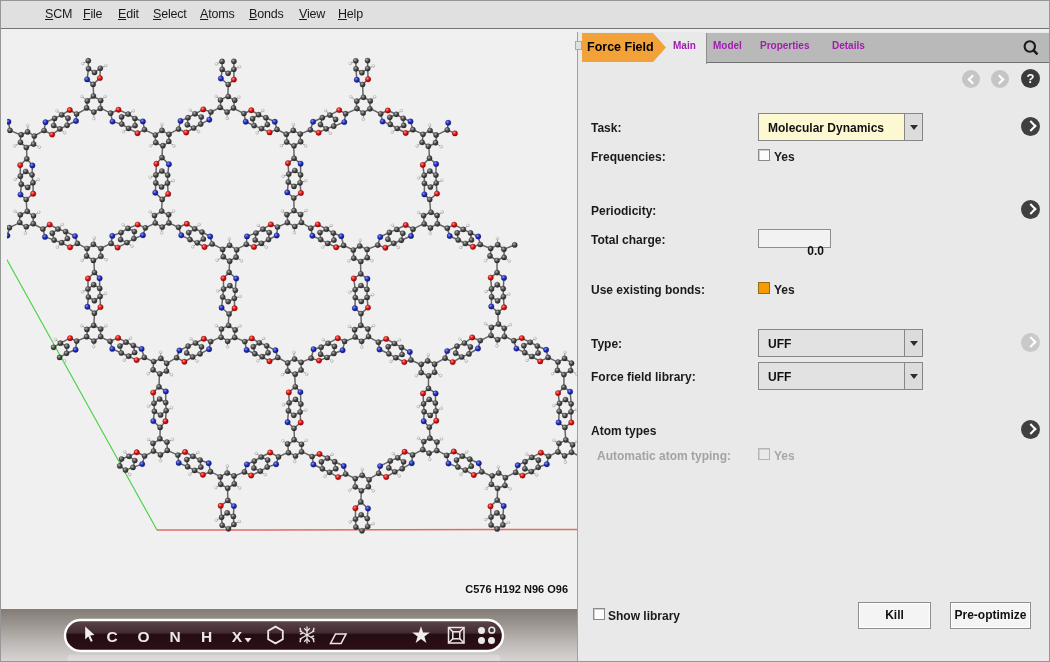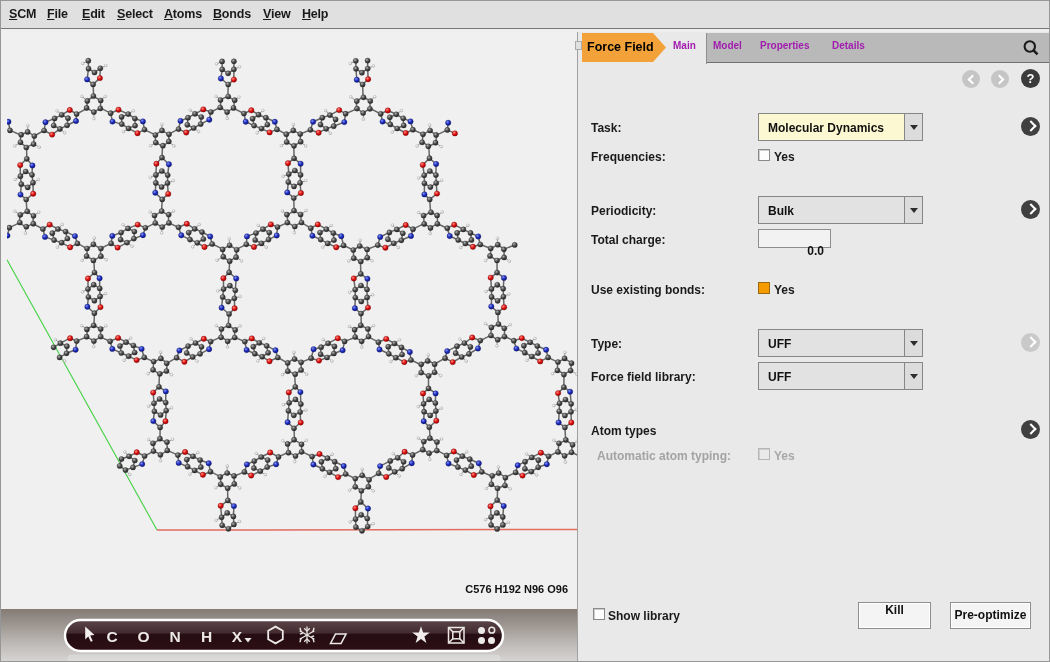--- a/index.html
+++ b/index.html
@@ -1,19 +1,19 @@
 <!DOCTYPE html>
 <html><head><meta charset="utf-8"><style>
 * { margin:0; padding:0; box-sizing:border-box; }
 html,body { width:1050px; height:662px; }
 body { font-family:"Liberation Sans", sans-serif; position:relative; background:#f0f0f0; overflow:hidden; }
 #frame { position:absolute; left:0; top:0; width:1050px; height:662px; border:1px solid #979797; }
 
 #menubar { position:absolute; left:1px; top:1px; width:1048px; height:28px; background:#e0e0e0; border-bottom:1px solid #757575; }
-.mi { position:absolute; top:6px; font-size:12.5px; font-weight:bold; color:#1a1a1a; letter-spacing:-0.2px; }
+.mi { position:absolute; top:6px; font-size:12.5px; font-weight:normal; color:#1a1a1a; letter-spacing:-0.2px;margin-left:36px; }
 .mi u { text-decoration:underline; }
 #below-menu { position:absolute; left:1px; top:30px; width:1048px; height:2px; background:#efefef; }
 
 #viewer { position:absolute; left:1px; top:32px; width:576px; height:577px; background:#f0f0f0; overflow:hidden;padding-left:6px; }
 #formula { position:absolute; right:9px; top:551px; font-size:11px; font-weight:bold; color:#111; }
 
 #strip { position:absolute; left:1px; top:609px; width:576px; height:52px; background:linear-gradient(to bottom,#847b75 0%, #9d9690 30%, #bcb8b5 65%, #d6d4d3 100%); }
 
 #split { position:absolute; left:577px; top:32px; width:1px; height:629px; background:#a0a0a0; }
 #splith { position:absolute; left:575px; top:41px; width:7px; height:9px; background:#e0e0e0; border:1px solid #aaa; }
@@ -1072,24 +1072,20 @@
   <div class="combo" style="top:81px; background:#fcf8d2">
       <span class="txt">Molecular Dynamics</span>
       <span class="btn"></span>
     </div>
   <div class="chev" style="top:85px"></div>
   <span class="lbl" style="left:13px; top:118px">Frequencies:</span>
   <div class="cb" style="left:180px; top:117px"></div>
   <span class="cbl" style="left:196px; top:118px">Yes</span>
 
   <span class="lbl" style="left:13px; top:172px">Periodicity:</span>
-  <div class="combo" style="top:164px">
-      <span class="txt">Bulk</span>
-      <span class="btn"></span>
-    </div>
   <div class="chev" style="top:168px"></div>
   <span class="lbl" style="left:13px; top:201px">Total charge:</span>
   <div class="tinput" style="top:197px">0.0</div>
 
   <span class="lbl" style="left:13px; top:251px">Use existing bonds:</span>
   <div class="cb on" style="left:180px; top:250px"></div>
   <span class="cbl" style="left:196px; top:251px">Yes</span>
 
   <span class="lbl" style="left:13px; top:305px">Type:</span>
   <div class="combo" style="top:297px">
@@ -1104,16 +1100,16 @@
     </div>
 
   <span class="lbl" style="left:13px; top:392px">Atom types</span>
   <div class="chev" style="top:388px"></div>
   <span class="lbl dis" style="left:19px; top:417px">Automatic atom typing:</span>
   <div class="cb dis" style="left:180px; top:416px"></div>
   <span class="cbl dis" style="left:196px; top:417px">Yes</span>
 
   <div class="cb" style="left:15px; top:576px"></div>
   <span class="cbl" style="left:30px; top:577px">Show library</span>
-  <div class="pbtn" style="left:280px; top:570px; width:73px; ">Kill</div>
+  <div class="pbtn" style="left:280px; top:570px; width:73px; padding-top:5px;">Kill</div>
   <div class="pbtn" style="left:372px; top:570px; width:81px; padding-top:5px;">Pre-optimize</div>
 </div>
 <div id="splith"></div>
 
 </body></html>

